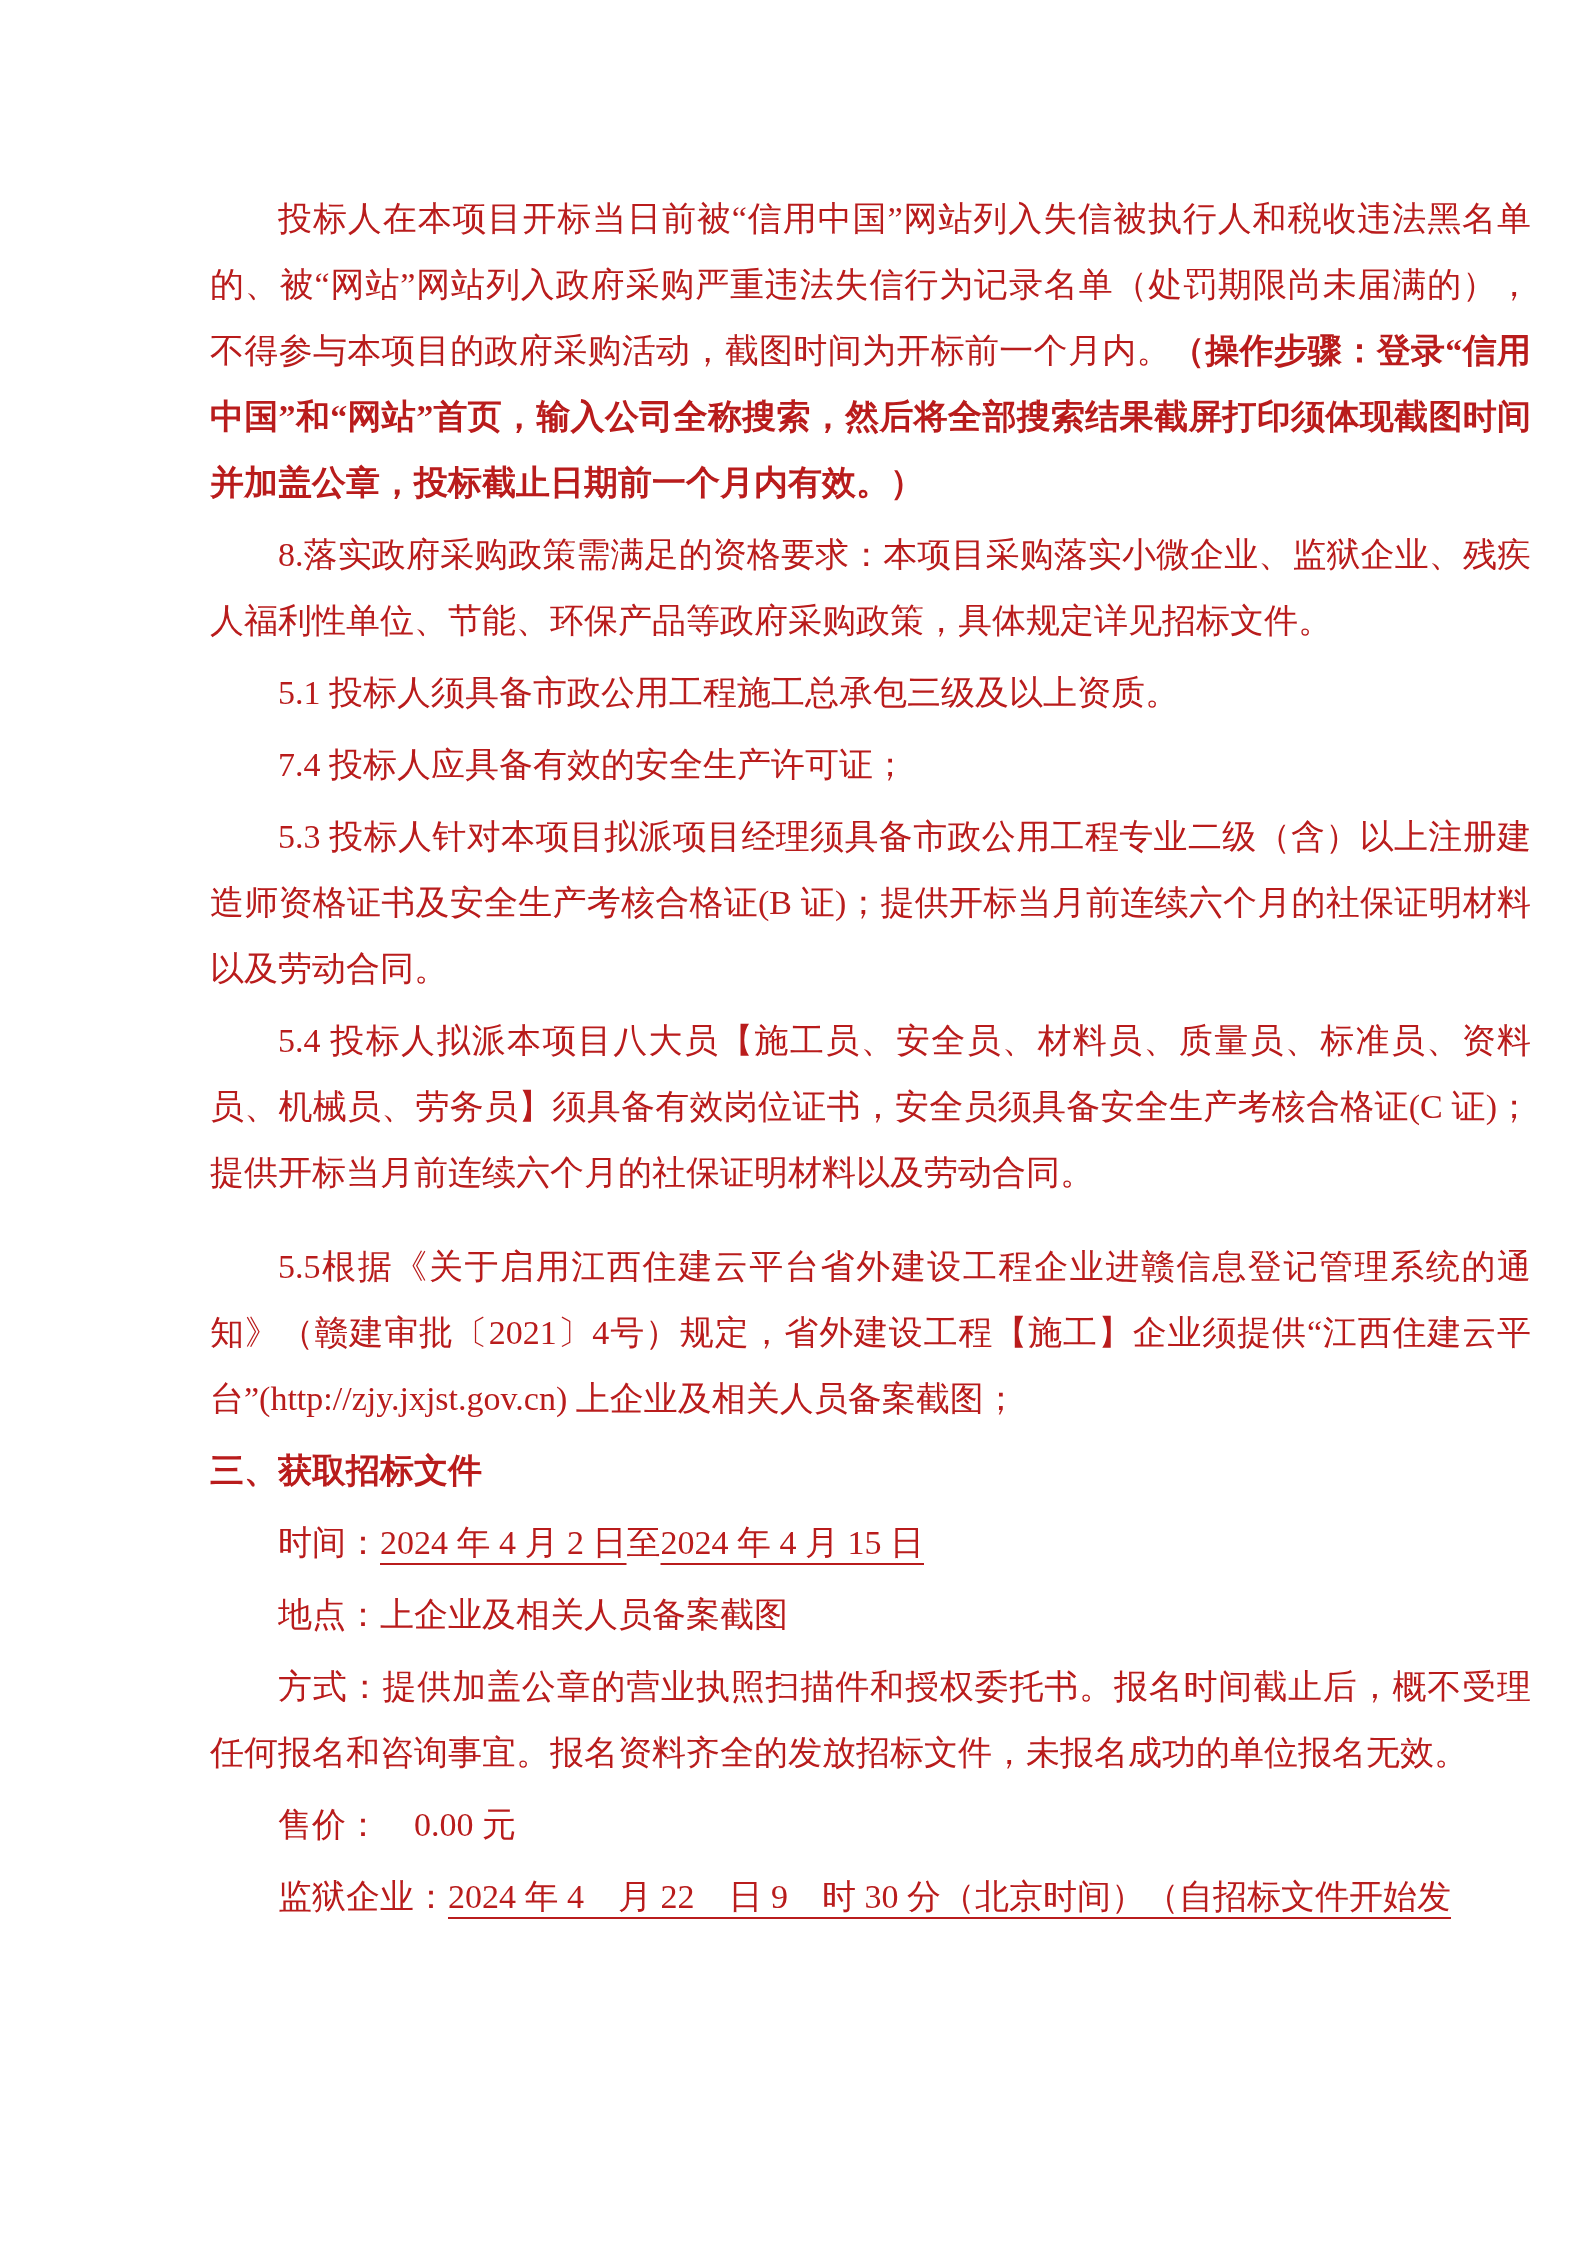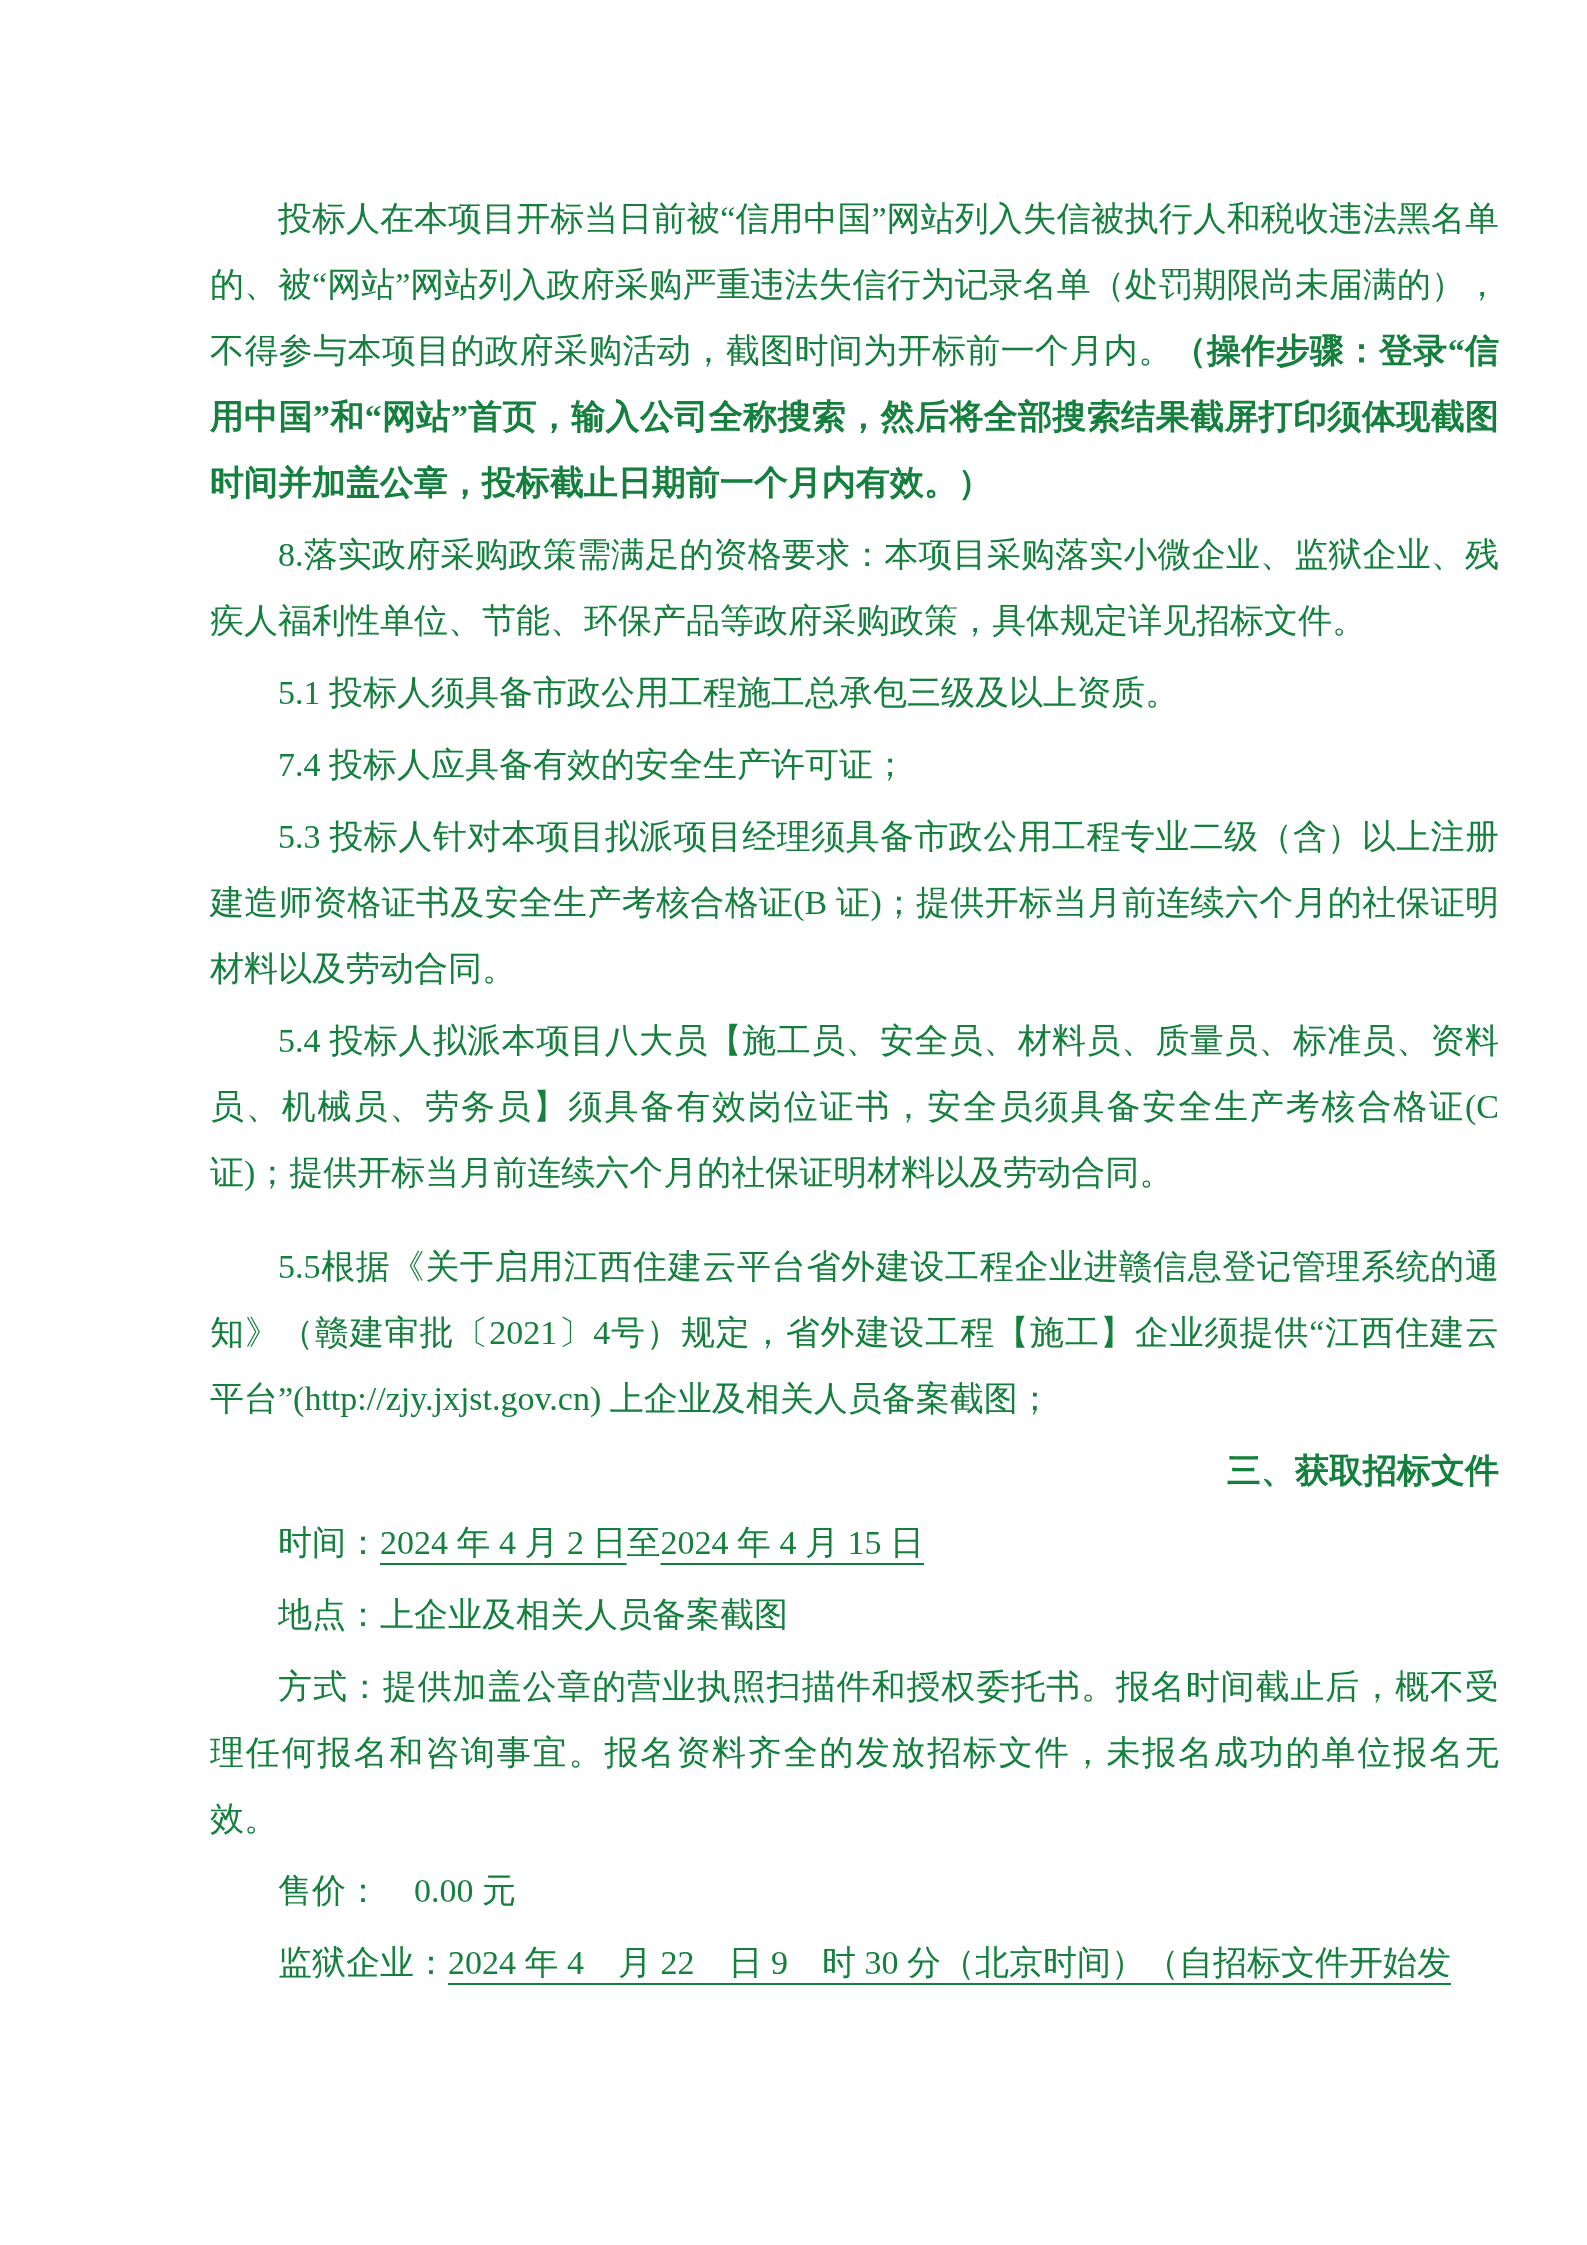--- a/index.html
+++ b/index.html
@@ -7,39 +7,39 @@
     padding: 0;
     background: #808080;
   }
   .page {
     position: relative;
     width: 1587px;
     height: 2245px;
     margin: 0 auto;
     background: #ffffff;
     box-sizing: border-box;
-    padding: 186px 88px 0 210px;
+    padding: 186px 56px 0 210px;
     font-family: "Liberation Serif", "DejaVu Serif", serif;
     font-size: 34px;
-    color: #15803d;
+    color: #b91c1c;
     overflow: hidden;
   }
   .doc p {
     margin: 0 0 6px 0;
     line-height: 66px;
     text-align: justify;
     word-break: break-all;
   }
   .doc p.body {
     text-indent: 2em;
   }
   .doc p.heading {
     font-weight: bold;
     text-indent: 0;
-    text-align: right;
+    text-align: left;
   }
   .doc p.space-before {
     margin-top: 28px;
   }
   .run-bold {
     font-weight: bold;
   }
   .run-underline {
     text-decoration: underline;
     text-decoration-thickness: 2px;

